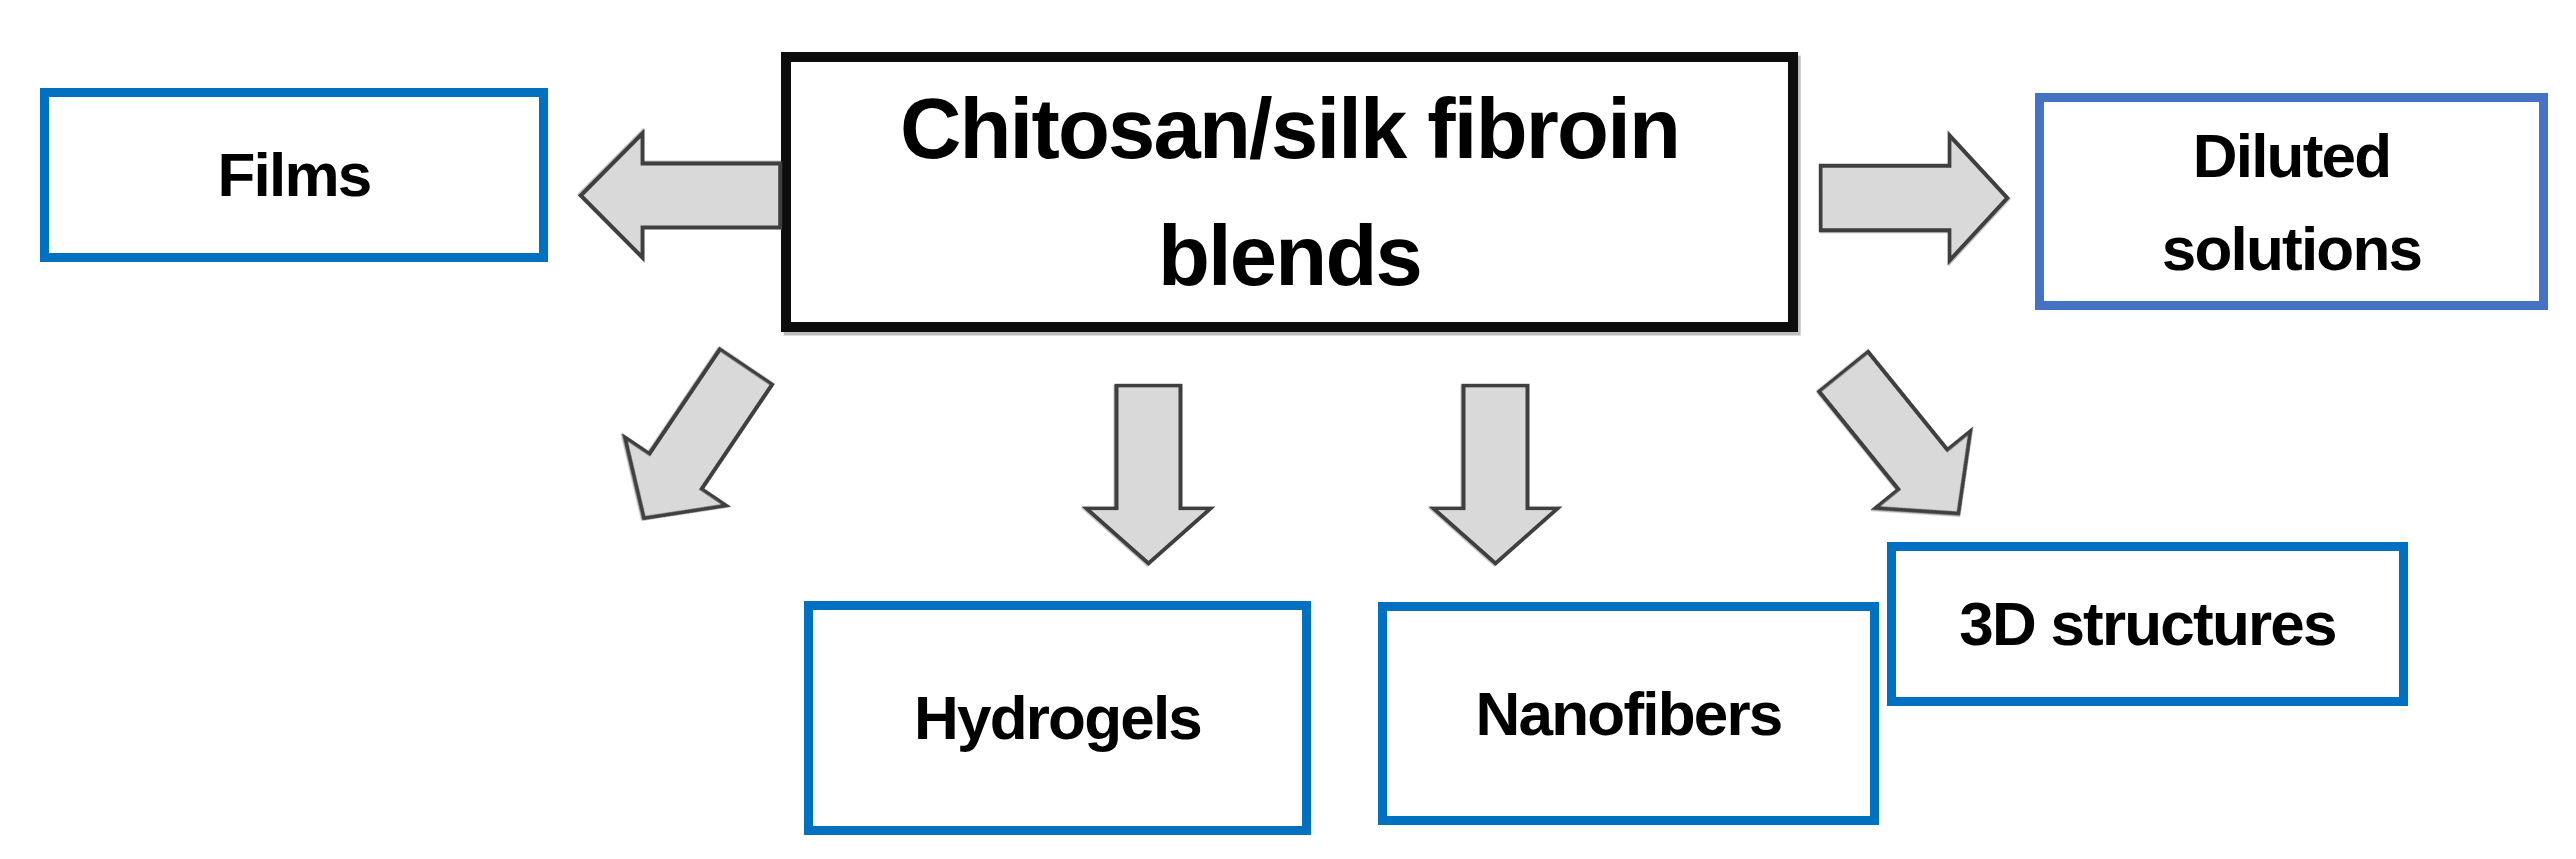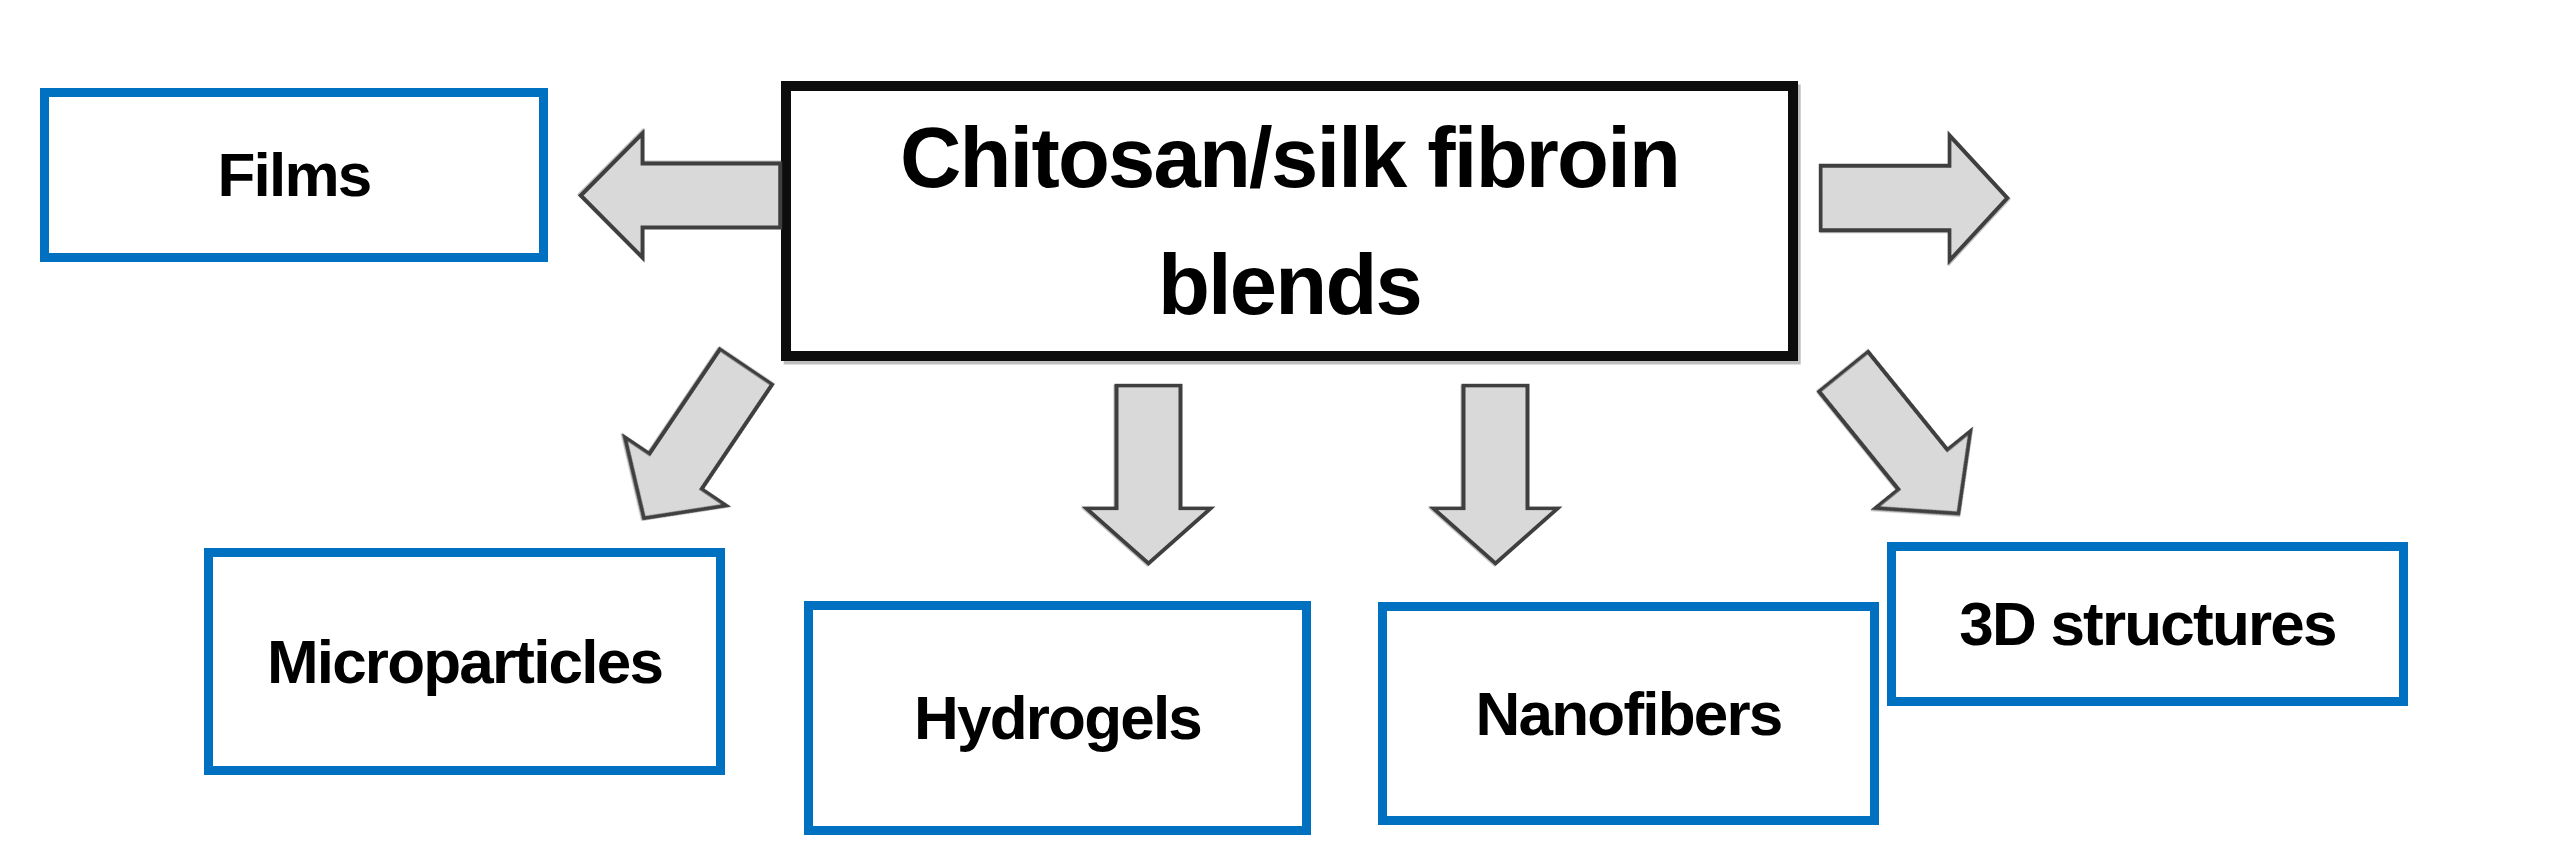--- a/index.html
+++ b/index.html
@@ -51,32 +51,32 @@
     stroke-width: 4.5;
     stroke-linejoin: miter;
   }
   .arrow { filter: drop-shadow(1.8px 1.8px 0 rgba(80,80,80,0.35)); }
 </style>
 </head>
 <body>
 
 <div id="canvas">
 
-  <div class="node black" style="left:781px; top:52px; width:1017px; height:280px;margin-top:29px;">
+  <div class="node black" style="left:781px; top:52px; width:1017px; height:280px;">
     <div class="label xl">Chitosan/silk fibroin blends</div>
   </div>
 
   <div class="node blue" style="left:40px; top:88px; width:508px; height:174px;">
     <div class="label">Films</div>
   </div>
 
+  <div class="node blue-alt" style="left:2035px; top:93px; width:513px; height:217px;">
+    <div class="label narrow">Diluted solutions</div>
+  </div>
 
-  <div class="node blue" style="left:204px; top:548px; width:521px; height:227px;">
-    <div class="label">Microparticles</div>
-  </div>
 
   <div class="node blue" style="left:804px; top:601px; width:507px; height:234px;">
     <div class="label">Hydrogels</div>
   </div>
 
   <div class="node blue" style="left:1342px; top:602px; width:501px; height:223px;margin-left:36px;">
     <div class="label">Nanofibers</div>
   </div>
 
   <div class="node blue" style="left:1887px; top:542px; width:521px; height:164px;">

